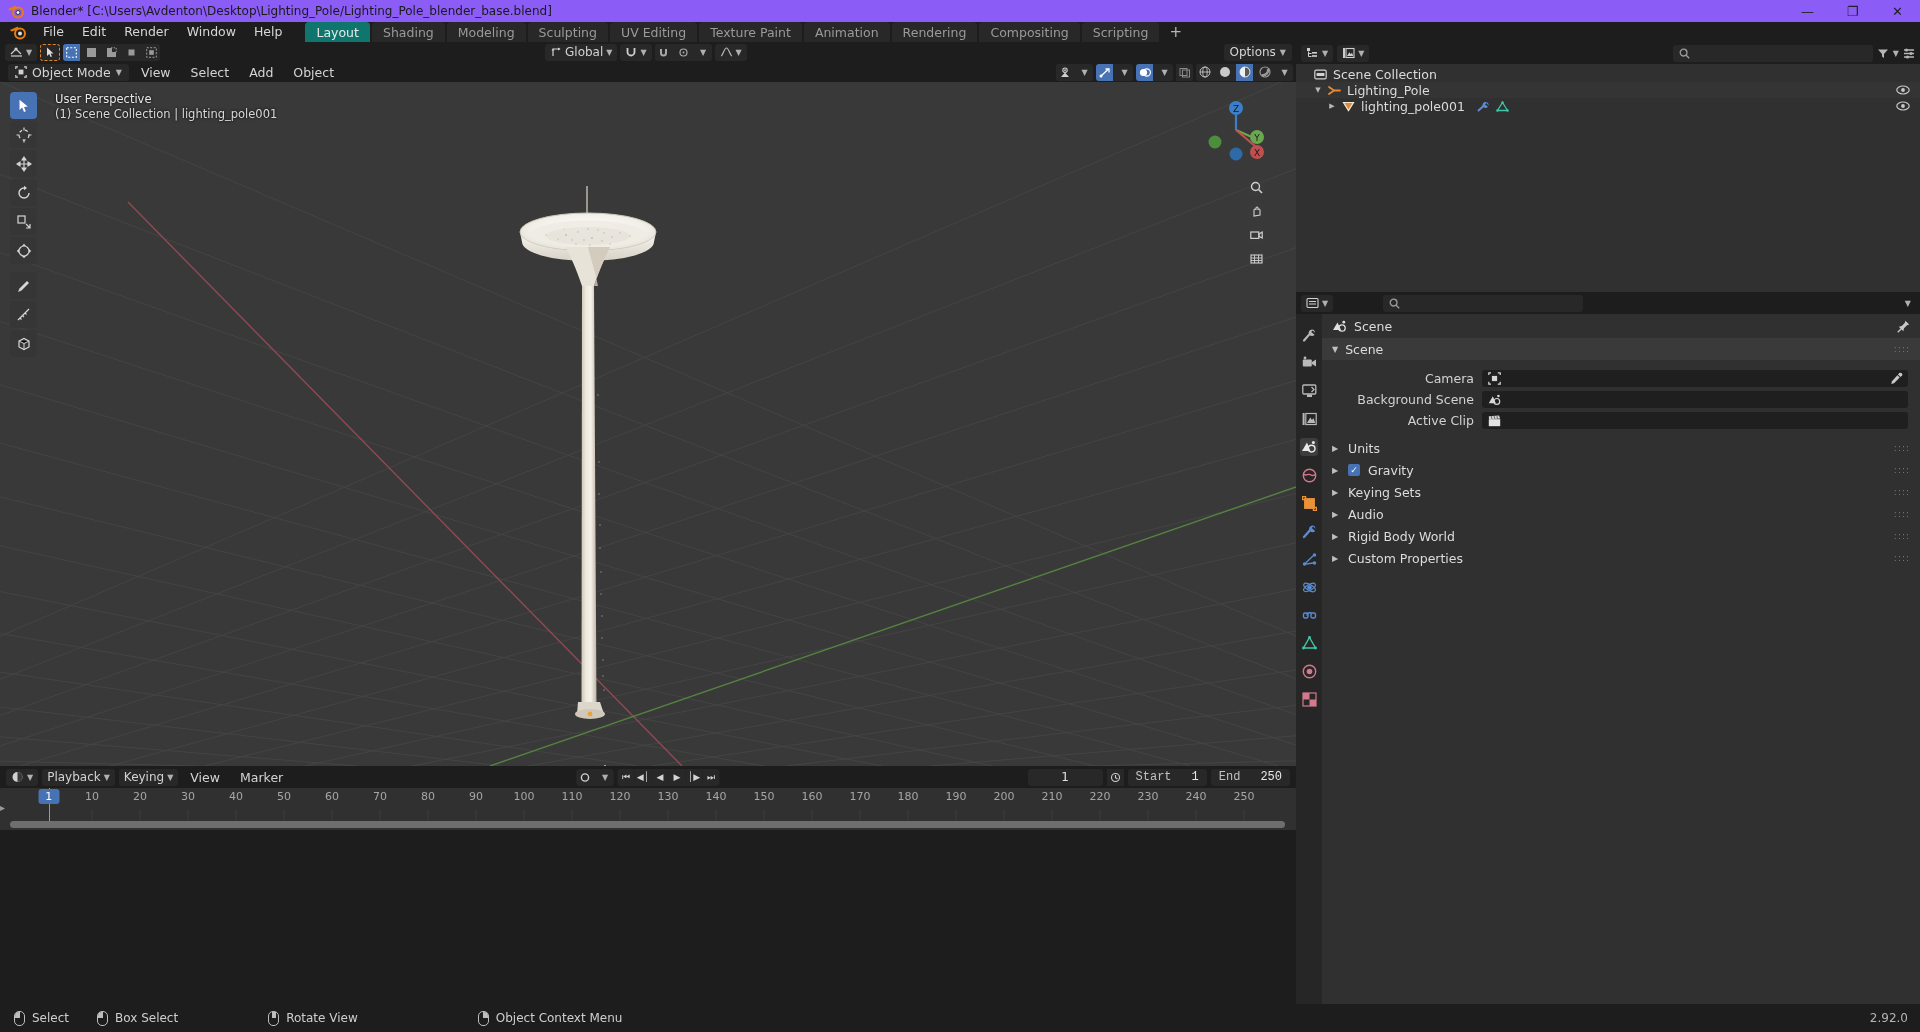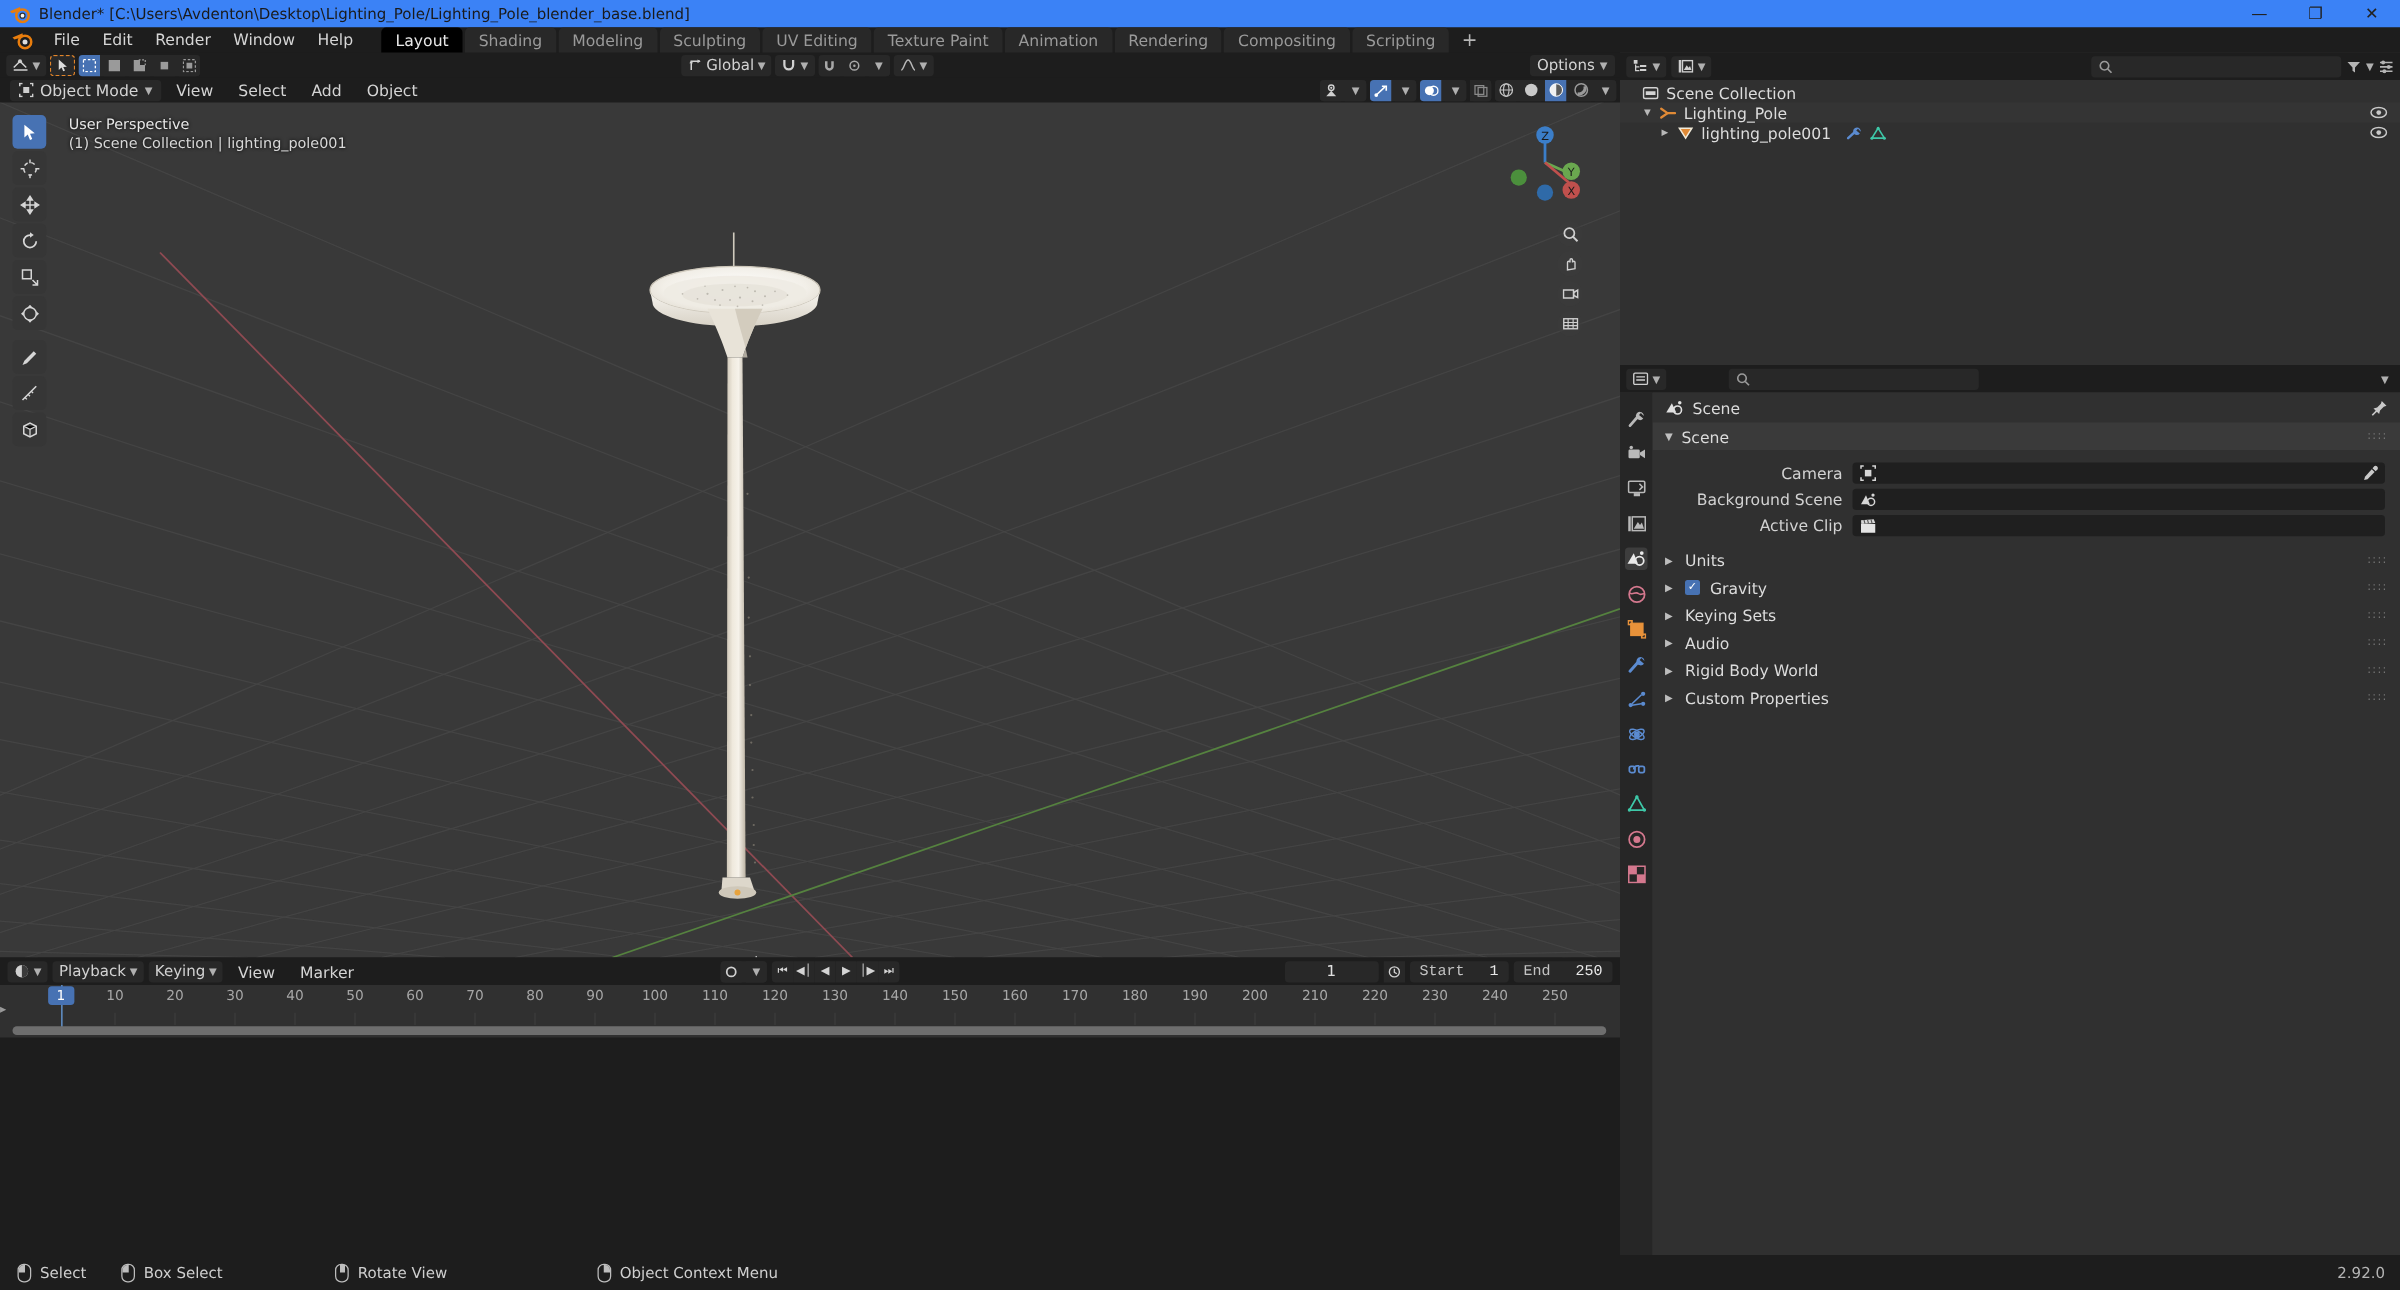--- a/index.html
+++ b/index.html
@@ -9,41 +9,41 @@
     font-family:"DejaVu Sans", sans-serif;
     font-size:12.5px;
     color:#e3e3e3;
     -webkit-font-smoothing:antialiased;
   }
   .app{position:relative;width:1920px;height:1032px;}
 
   
   .titlebar{
     position:absolute;left:0;top:0;width:1920px;height:22px;
-    background:#3b82f6;color:#1a1a1a;display:flex;align-items:center;
+    background:#8b5cf6;color:#1a1a1a;display:flex;align-items:center;
     font-size:12px;
   }
   .titlebar .blogo{width:18px;height:16px;margin:0 6px 0 7px;position:relative;}
   .titlebar .ttext{flex:1;white-space:nowrap;overflow:hidden;}
   .winbtns{display:flex;height:22px;}
   .winbtn{width:45px;height:22px;display:flex;align-items:center;justify-content:center;font-size:13px;color:#222;}
 
   
   .menubar{
     position:absolute;left:0;top:22px;width:1920px;height:20px;
     background:#1d1d1d;display:flex;align-items:center;
   }
   .menu-logo{width:20px;height:18px;margin:0 6px 0 8px;position:relative;}
   .menuitem{padding:2px 9px;color:#d6d6d6;font-size:12.5px;line-height:16px;border-radius:3px;}
   .wstabs{display:flex;align-items:center;margin-left:14px;gap:2px;}
   .wstab{
     padding:3px 11px;font-size:12.5px;color:#9a9a9a;border-radius:4px 4px 0 0;
     background:#282828;line-height:15px;
   }
-  .wstab.active{background:#000000;color:#e8e8e8;}
+  .wstab.active{background:#0f766e;color:#e8e8e8;}
   .wstab.plus{background:transparent;color:#b6b6b6;padding:2px 8px;font-size:15px;}
   .topright{position:absolute;right:4px;top:22px;height:20px;display:flex;align-items:center;gap:2px;}
   .idblock{display:flex;align-items:center;background:#282828;border-radius:3px;height:17px;overflow:hidden;}
   .idicon{width:24px;height:17px;display:flex;align-items:center;justify-content:center;background:#353535;}
   .idname{padding:0 8px 0 6px;font-size:12px;color:#e0e0e0;background:#1f1f1f;height:17px;line-height:17px;min-width:100px;}
   .idbtn{width:18px;height:17px;display:flex;align-items:center;justify-content:center;background:#353535;color:#c8c8c8;font-size:11px;}
   .idbtn.dim{color:#5f5f5f;}
 
   
   .vpheader{

